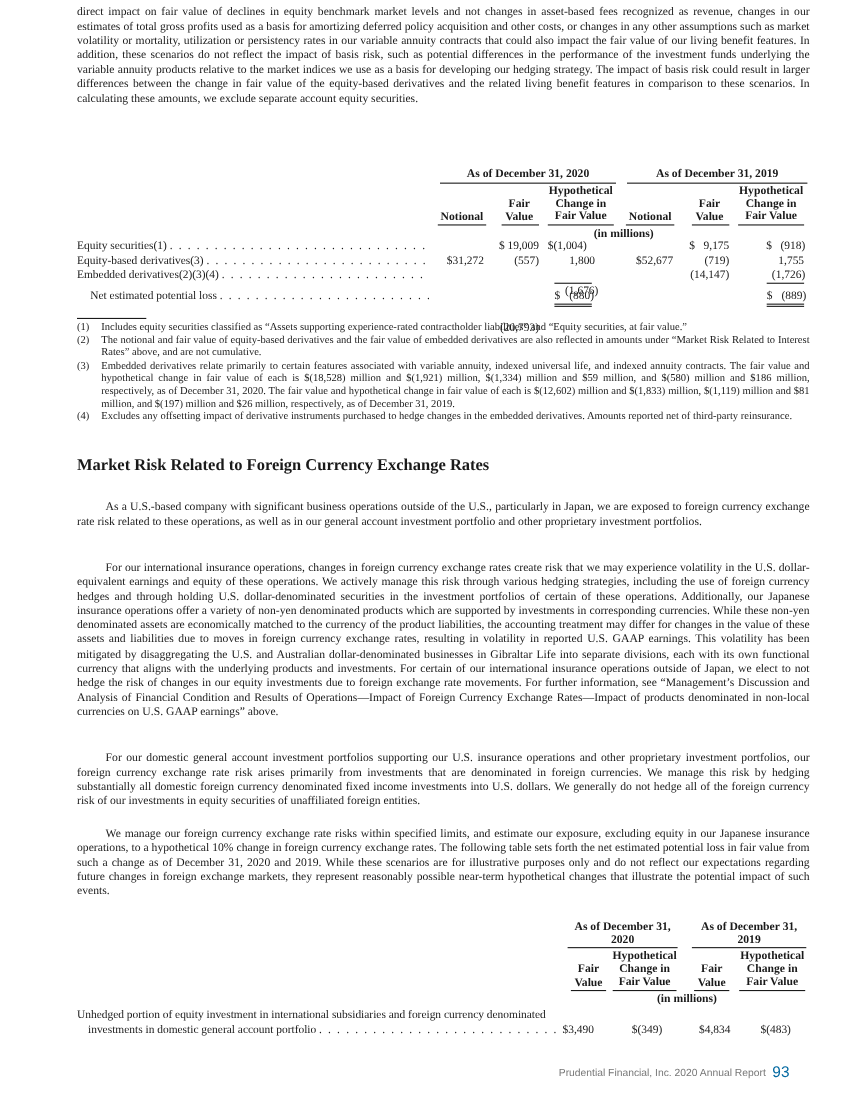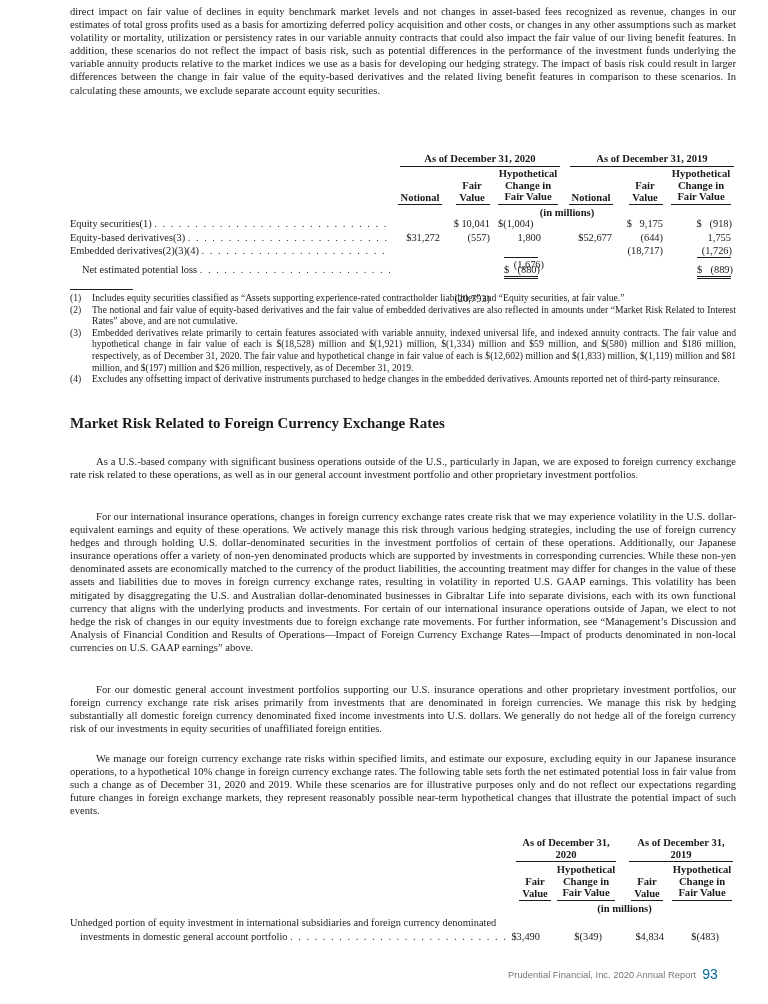--- a/index.html
+++ b/index.html
@@ -74,41 +74,41 @@
       <div>Hypothetical</div>
       <div>Change in</div>
       <div>Fair Value</div>
     </div>
   <div class="col-rule" style="left:601px; top:204px; width:60px;"></div>
 
   <div class="inmil" style="left:330px; top:206px; width:334px;">(in millions)</div>
 
   <div>
     <div class="row-label" style="top:217px; width:320px;"><span>Equity securities(1)</span> <span class="dots">. . . . . . . . . . . . . . . . . . . . . . . . . . . . . . . . . . . . . . . . . . . . .</span></div>
-    <div class="cell" style="left:376px; top:217px; width:44px;">$ 10,041</div>
+    <div class="cell" style="left:376px; top:217px; width:44px;">$ 19,009</div>
     <div class="cell" style="left:428px; top:217px; width:45px; text-align:left;">$(1,004)</div>
     <div class="cell" style="left:548px; top:217px; width:45px; white-space:pre;">$   9,175</div>
     <div class="cell" style="left:606px; top:217px; width:56px; white-space:pre;">$   (918)</div>
   </div>
 
   <div>
     <div class="row-label" style="top:231px; width:320px;"><span>Equity-based derivatives(3)</span> <span class="dots">. . . . . . . . . . . . . . . . . . . . . . . . . . . . . . . . . . . . . . . .</span></div>
     <div class="cell" style="left:326px; top:231px; width:44px;">$31,272</div>
     <div class="cell" style="left:376px; top:231px; width:44px;">(557)</div>
     <div class="cell" style="left:428px; top:231px; width:43px;">1,800</div>
     <div class="cell" style="left:496px; top:231px; width:46px;">$52,677</div>
-    <div class="cell" style="left:548px; top:231px; width:45px;">(644)</div>
+    <div class="cell" style="left:548px; top:231px; width:45px;">(719)</div>
     <div class="cell" style="left:606px; top:231px; width:55px;">1,755</div>
   </div>
 
   <div>
     <div class="row-label" style="top:244px; width:320px;"><span>Embedded derivatives(2)(3)(4)</span> <span class="dots">. . . . . . . . . . . . . . . . . . . . . . . . . . . . . . . . . . . . . . .</span></div>
     <div class="cell" style="left:376px; top:244px; width:44px;margin-top:48px;">(20,793)</div>
     <div class="cell" style="left:428px; top:244px; width:46px;margin-top:14px;">(1,676)</div>
-    <div class="cell" style="left:548px; top:244px; width:45px;">(18,717)</div>
+    <div class="cell" style="left:548px; top:244px; width:45px;">(14,147)</div>
     <div class="cell" style="left:606px; top:244px; width:56px;">(1,726)</div>
   </div>
 
   <div class="sum-rule" style="left:434px; top:257px; width:34px;"></div>
   <div class="sum-rule" style="left:627px; top:257px; width:34px;"></div>
 
   <div>
     <div class="row-label" style="top:263px; left:12px; width:308px;"><span>Net estimated potential loss</span> <span class="dots">. . . . . . . . . . . . . . . . . . . . . . . . . . . . . . . . .</span></div>
     <div class="cell" style="left:434px; top:263px; width:36px;"><span class="dol">$</span><span>(880)</span></div>
     <div class="cell" style="left:627px; top:263px; width:36px;"><span class="dol">$</span><span>(889)</span></div>

